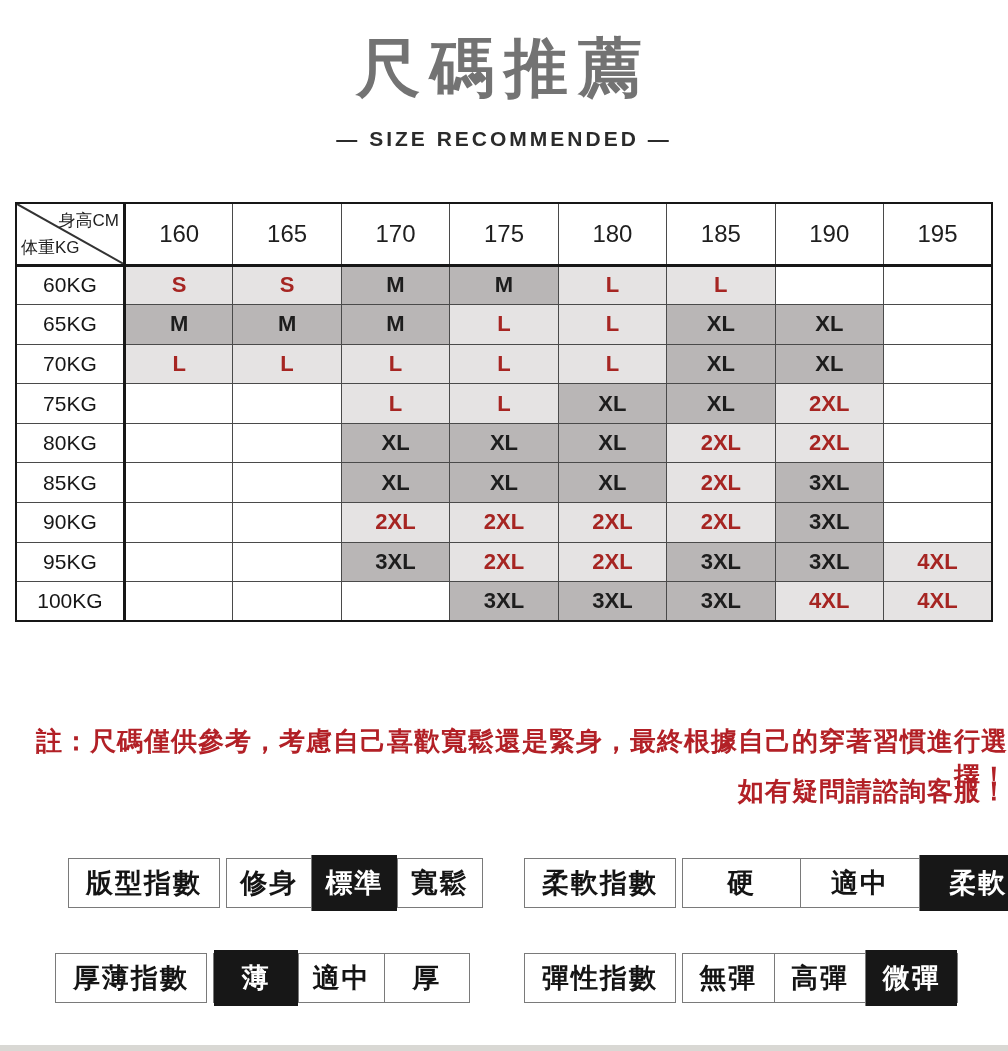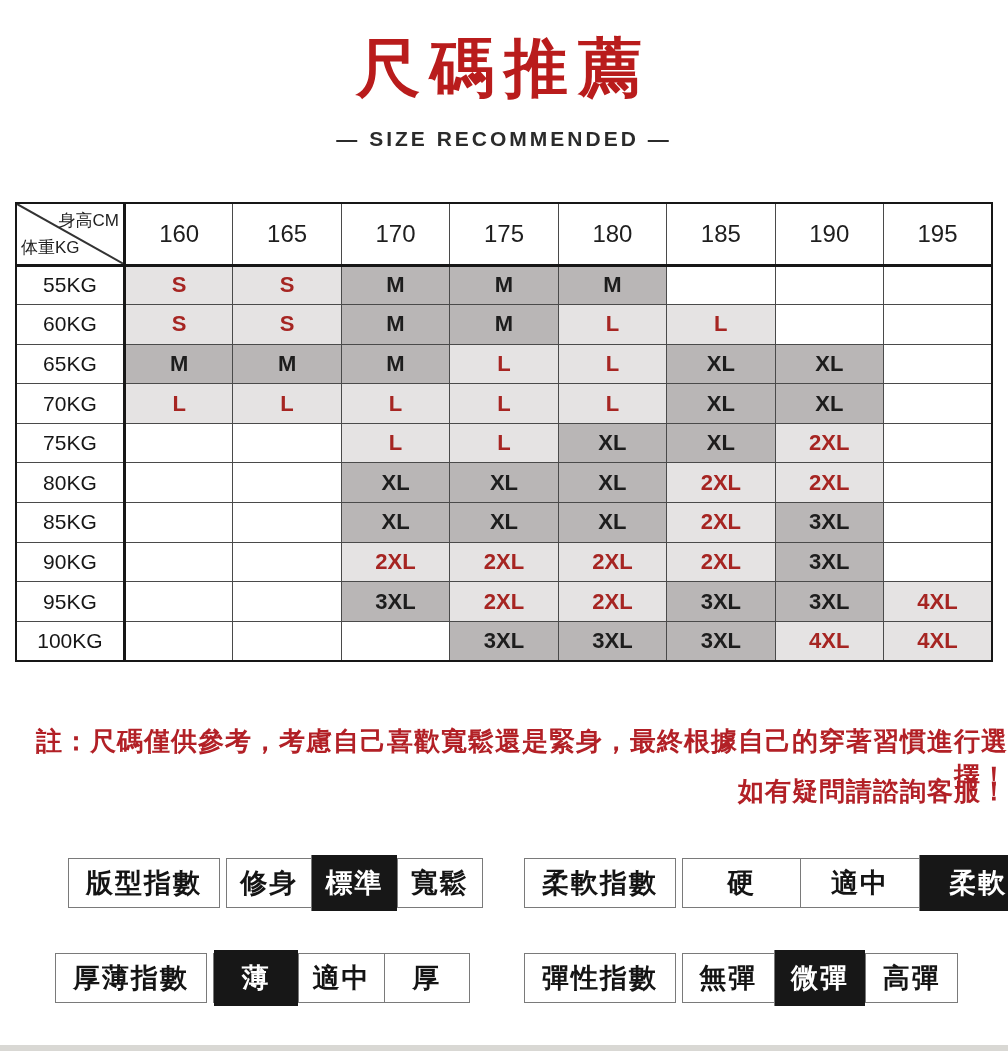--- a/index.html
+++ b/index.html
@@ -14,21 +14,21 @@
     --sel-bg:#171717;
   }
   html,body{margin:0;padding:0;}
   body{
     width:1008px;height:1051px;position:relative;background:#ffffff;
     font-family:"Liberation Sans","DejaVu Sans",sans-serif;color:var(--ink);
     overflow:hidden;
   }
   .title{
     position:absolute;top:36px;left:0;right:0;text-align:center;
-    font-size:64px;font-weight:900;letter-spacing:10px;color:#b91c1c;line-height:1;
+    font-size:64px;font-weight:900;letter-spacing:10px;color:#737373;line-height:1;
   }
   .subtitle{
     position:absolute;top:127px;left:0;right:0;text-align:center;
     font-size:21px;font-weight:600;letter-spacing:3px;color:#2b2b2b;
   }
   .size-table{
     position:absolute;left:15px;top:202px;width:978px;
     border-collapse:collapse;table-layout:fixed;background:#fff;
     border:2px solid var(--grid-heavy);
   }
@@ -92,31 +92,20 @@
         <td class="colhead">165</td>
         <td class="colhead">170</td>
         <td class="colhead">175</td>
         <td class="colhead">180</td>
         <td class="colhead">185</td>
         <td class="colhead">190</td>
         <td class="colhead">195</td>
       </tr>
 
       <tr class="data">
-        <td class="wcell">55KG</td>
-        <td class="size-cell st-red">S</td>
-        <td class="size-cell st-red">S</td>
-        <td class="size-cell st-dark">M</td>
-        <td class="size-cell st-dark">M</td>
-        <td class="size-cell st-dark">M</td>
-        <td class="size-cell st-empty"></td>
-        <td class="size-cell st-empty"></td>
-        <td class="size-cell st-empty"></td>
-      </tr>
-      <tr class="data">
         <td class="wcell">60KG</td>
         <td class="size-cell st-red">S</td>
         <td class="size-cell st-red">S</td>
         <td class="size-cell st-dark">M</td>
         <td class="size-cell st-dark">M</td>
         <td class="size-cell st-red">L</td>
         <td class="size-cell st-red">L</td>
         <td class="size-cell st-empty"></td>
         <td class="size-cell st-empty"></td>
       </tr>
@@ -235,18 +224,18 @@
     <div class="ind-opts">
       <div class="ind-opt sel">薄</div>
       <div class="ind-opt">適中</div>
       <div class="ind-opt">厚</div>
     </div>
   </div>
 <div class="ind-box" style="left:524px;top:953px;width:434px;">
     <div class="ind-label">彈性指數</div>
     <div class="ind-opts">
       <div class="ind-opt">無彈</div>
+      <div class="ind-opt">高彈</div>
       <div class="ind-opt sel">微彈</div>
-      <div class="ind-opt">高彈</div>
     </div>
   </div>
 
 <div class="bottom-strip"></div>
 
 </body></html>

